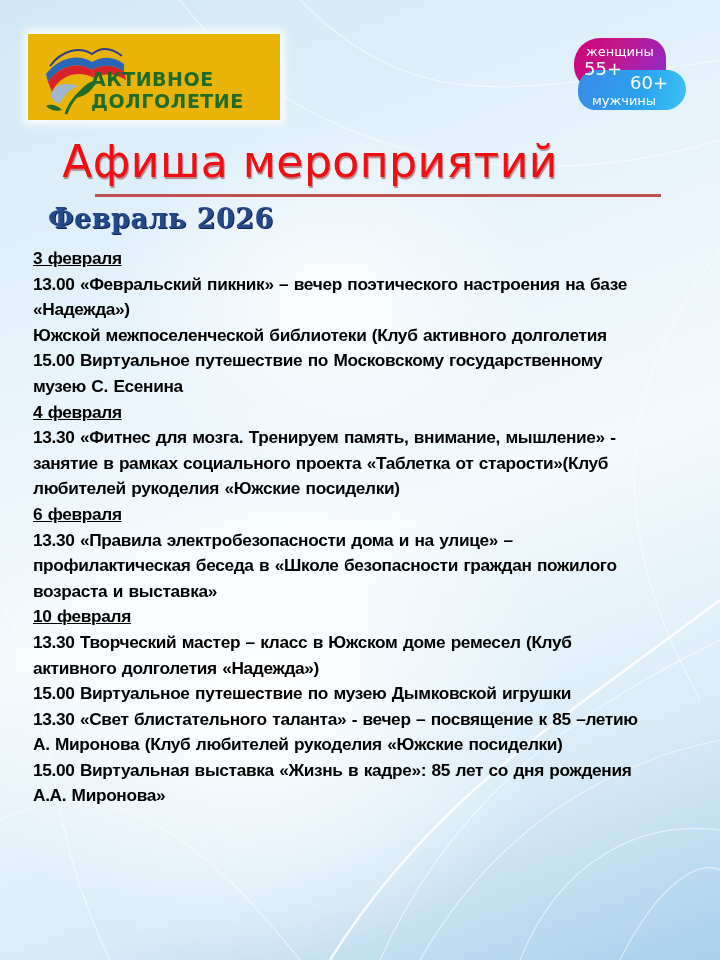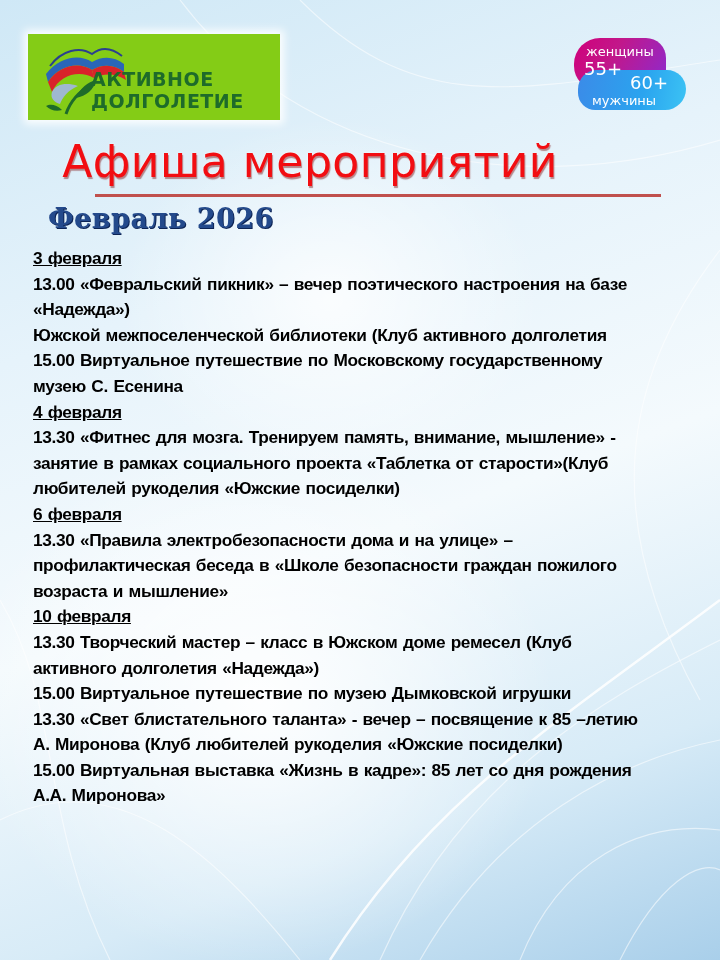--- a/index.html
+++ b/index.html
@@ -7,21 +7,21 @@
       width: 720px; height: 960px; overflow: hidden; position: relative;
       background:
         radial-gradient(ellipse 420px 380px at 260px 700px, rgba(255,255,255,0.95), rgba(255,255,255,0) 70%),
         radial-gradient(ellipse 300px 260px at 330px 300px, rgba(255,255,255,0.8), rgba(255,255,255,0) 70%),
         linear-gradient(160deg, #cfe8f6 0%, #e6f3fb 30%, #f4fafd 55%, #d7ebf7 80%, #a9cfea 100%);
       font-family: "Liberation Sans", sans-serif;
     }
     .streaks { position: absolute; inset: 0; pointer-events: none; }
     .logo-box {
       position: absolute; left: 28px; top: 34px; width: 252px; height: 86px;
-      background: #84cc16; box-shadow: 0 0 8px 4px rgba(255,255,255,0.9);
+      background: #eab308; box-shadow: 0 0 8px 4px rgba(255,255,255,0.9);
     }
     .logo-flag { position: absolute; left: 8px; top: 6px; width: 90px; height: 76px; }
     .logo-text {
       position: absolute; left: 63px; top: 34px;
       color: #1e6b2a; font-family: "DejaVu Sans", sans-serif; font-weight: bold;
       font-size: 19px; line-height: 22px; letter-spacing: 0.5px;
     }
     .badge { position: absolute; left: 568px; top: 38px; width: 128px; height: 74px; }
     .badge-top {
       position: absolute; left: 6px; top: 0; width: 92px; height: 52px;
@@ -126,21 +126,21 @@
   <div class="line"><span>музею С. Есенина</span></div>
 
   <div class="line date">4 февраля</div>
   <div class="line"><span class="time">13.30</span><span> «Фитнес для мозга. Тренируем память, внимание, мышление» -</span></div>
   <div class="line"><span>занятие в рамках социального проекта «Таблетка от старости»(Клуб</span></div>
   <div class="line"><span>любителей рукоделия «Южские посиделки)</span></div>
 
   <div class="line date">6 февраля</div>
   <div class="line"><span class="time">13.30</span><span> «Правила электробезопасности дома и на улице» –</span></div>
   <div class="line"><span>профилактическая беседа в «Школе безопасности граждан пожилого</span></div>
-  <div class="line"><span>возраста и мышление»</span></div>
+  <div class="line"><span>возраста и выставка»</span></div>
 
   <div class="line date">10 февраля</div>
   <div class="line"><span class="time">13.30</span><span> Творческий мастер – класс в Южском доме ремесел (Клуб</span></div>
   <div class="line"><span>активного долголетия «Надежда»)</span></div>
   <div class="line"><span class="time">15.00</span><span> Виртуальное путешествие по музею Дымковской игрушки</span></div>
 
   <div class="line"><span class="time">13.30</span><span> «Свет блистательного таланта» - вечер – посвящение к 85 –летию</span></div>
   <div class="line"><span>А. Миронова (Клуб любителей рукоделия «Южские посиделки)</span></div>
   <div class="line"><span class="time">15.00</span><span> Виртуальная выставка «Жизнь в кадре»: 85 лет со дня рождения</span></div>
   <div class="line"><span>А.А. Миронова»</span></div>

